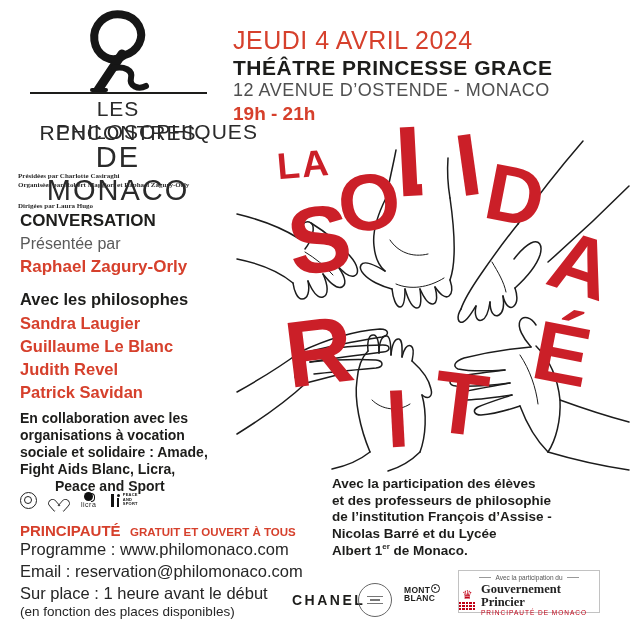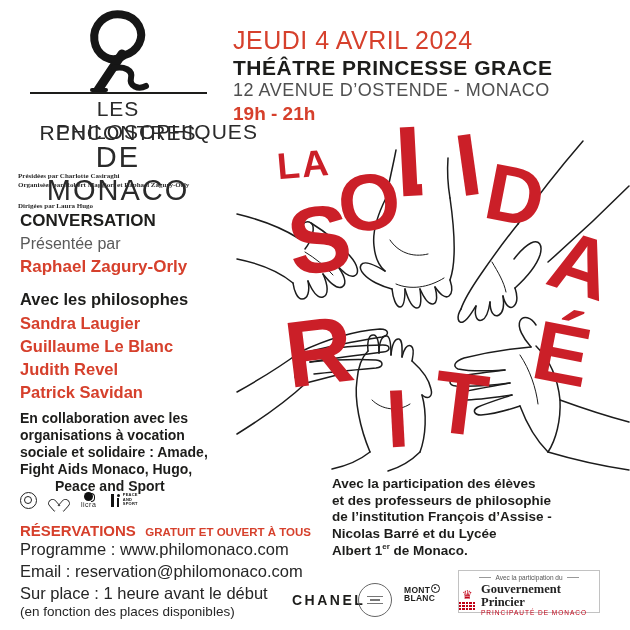--- a/index.html
+++ b/index.html
@@ -138,21 +138,21 @@
   <div id="presenter" class="abs">Raphael Zagury-Orly</div>
   <div id="philo-label" class="abs">Avec les philosophes</div>
   <div id="philo0" class="abs philo">Sandra Laugier</div>
   <div id="philo1" class="abs philo">Guillaume Le Blanc</div>
   <div id="philo2" class="abs philo">Judith Revel</div>
   <div id="philo3" class="abs philo">Patrick Savidan</div>
 
   <div id="collab0" class="abs collab">En collaboration avec les</div>
   <div id="collab1" class="abs collab">organisations à vocation</div>
   <div id="collab2" class="abs collab">sociale et solidaire : Amade,</div>
-  <div id="collab3" class="abs collab">Fight Aids Monaco, Hugo,</div>
+  <div id="collab3" class="abs collab">Fight Aids Blanc, Licra,</div>
   <div id="collab4" class="abs collab">Peace and Sport</div>
 
   <div id="org-logos" class="abs">
     <div class="circle-logo">
         <i></i>
       </div>
     <div class="heart-logo"></div>
     <div class="licra-logo">
       <div class="licra-dot"></div>
       <div class="licra-word">licra</div>
@@ -162,21 +162,21 @@
         <div class="ps-man"></div>
       <div class="ps-text">
         <span>PEACE</span>
         <span>AND</span>
         <span>SPORT</span>
       </div>
     </div>
   </div>
 
   <div id="resa-line" class="abs">
-    <span id="resa-title">RÉSERVATIONS</span>
+    <span id="resa-title">PRINCIPAUTÉ</span>
     <span id="resa-free">GRATUIT ET OUVERT À TOUS</span>
   </div>
   <div id="resa0" class="abs resa">Programme : www.philomonaco.com</div>
   <div id="resa1" class="abs resa">Email : reservation@philomonaco.com</div>
   <div id="resa2" class="abs resa">Sur place : 1 heure avant le début</div>
   <div id="resa-note" class="abs">(en fonction des places disponibles)</div>
 
   <div id="part0" class="abs part">Avec la participation des élèves</div>
   <div id="part1" class="abs part">et des professeurs de philosophie</div>
   <div id="part2" class="abs part">de l’institution François d’Assise -</div>

